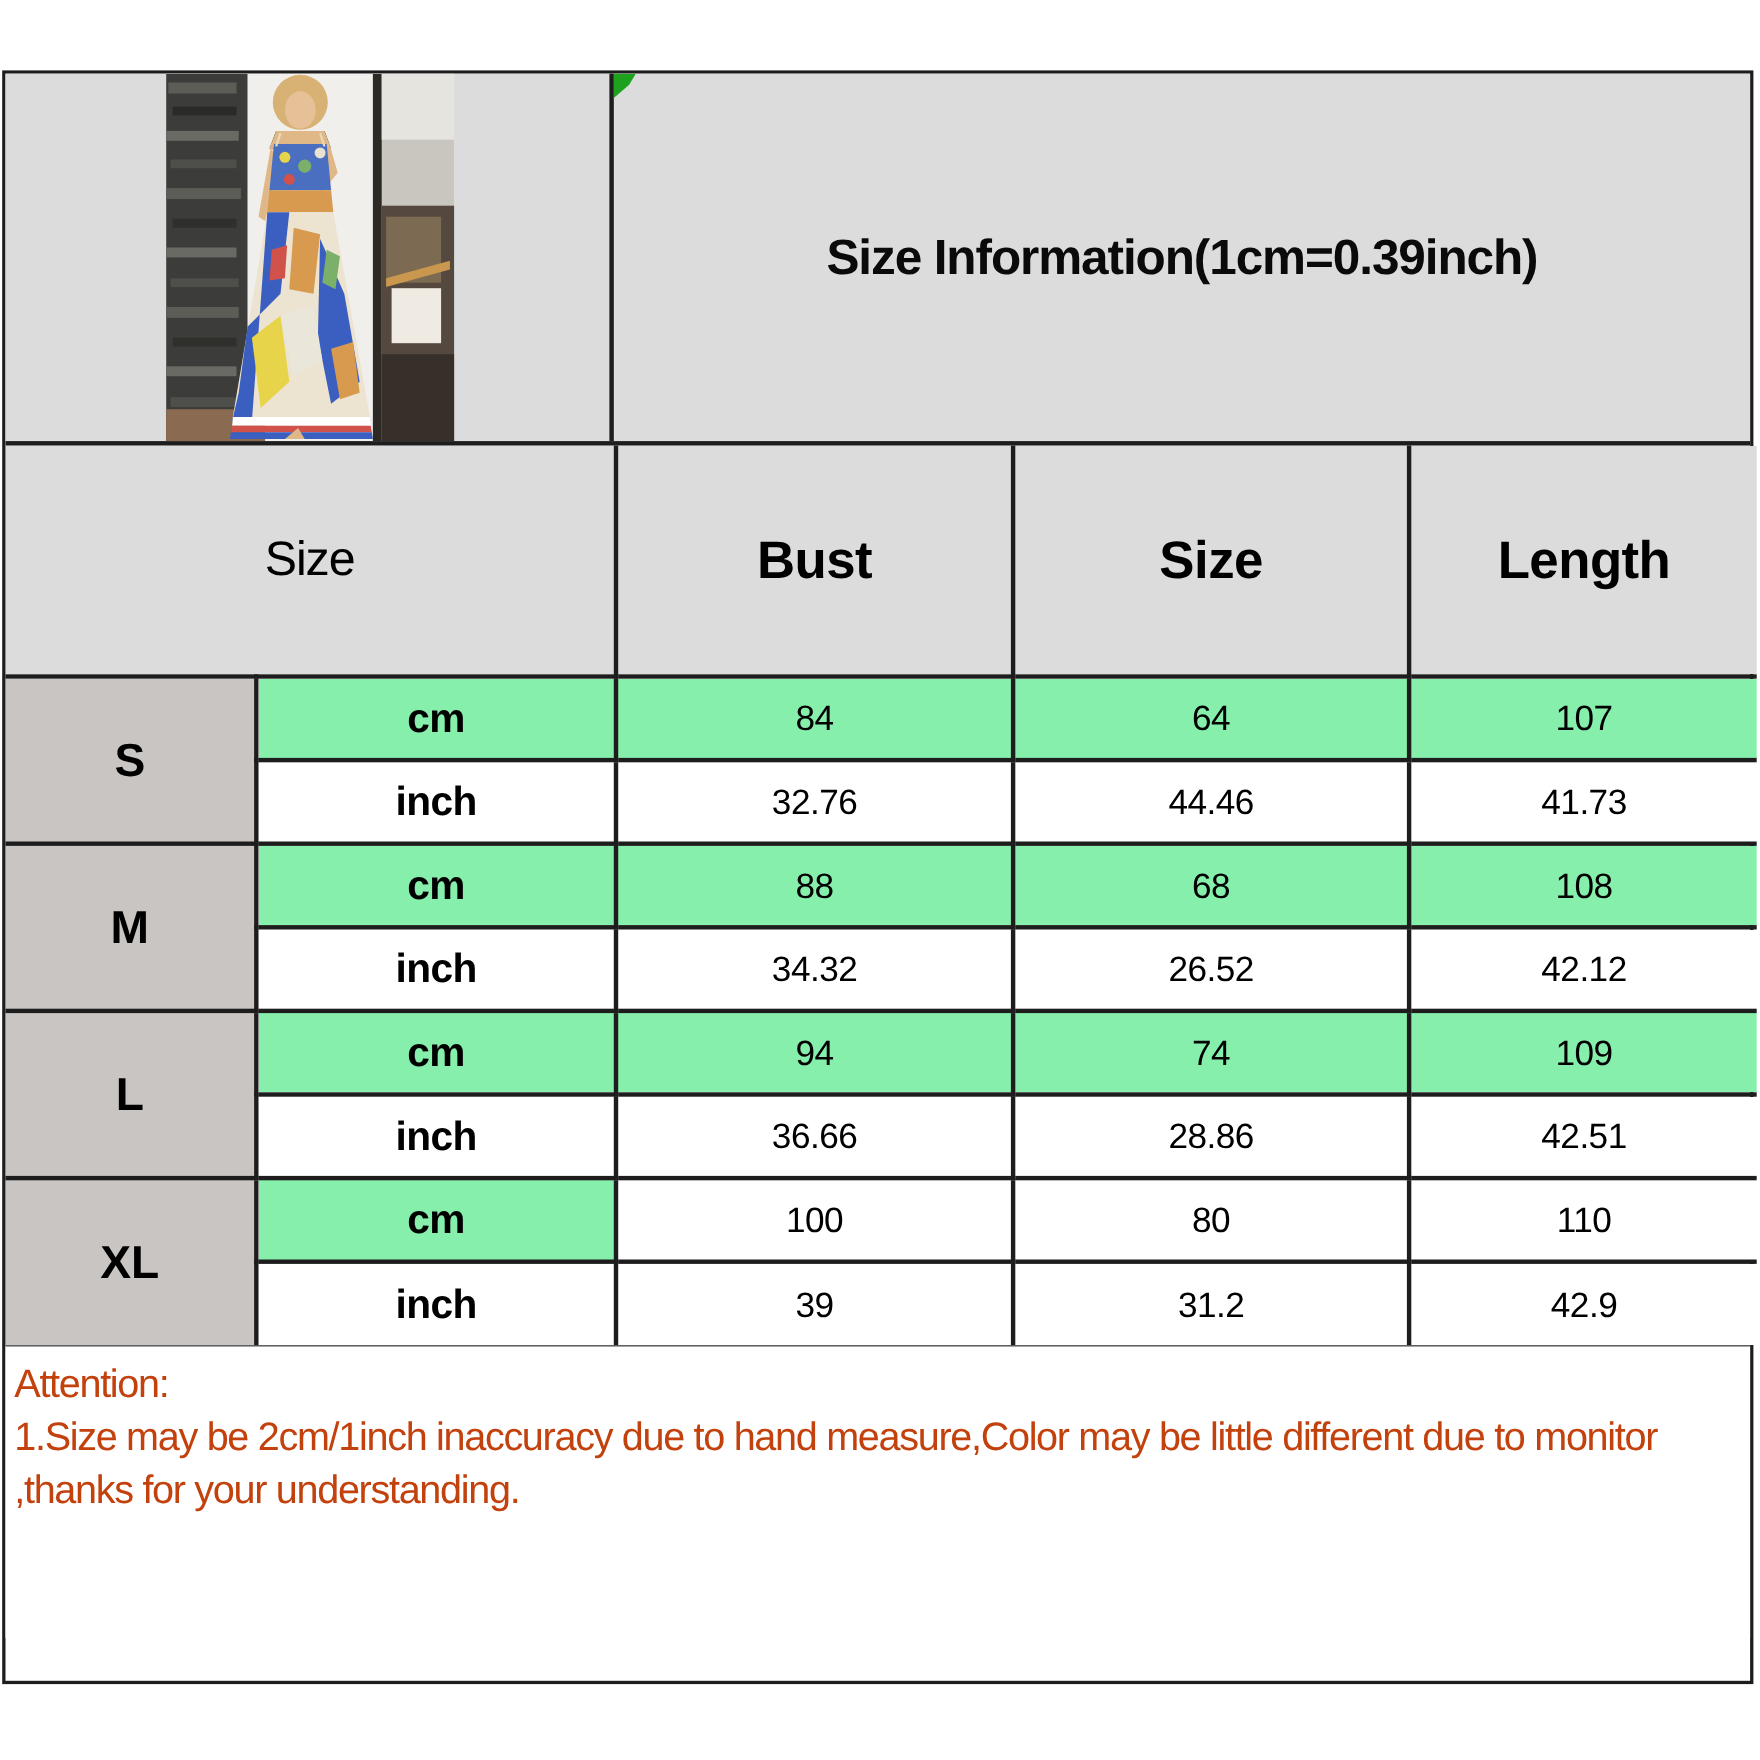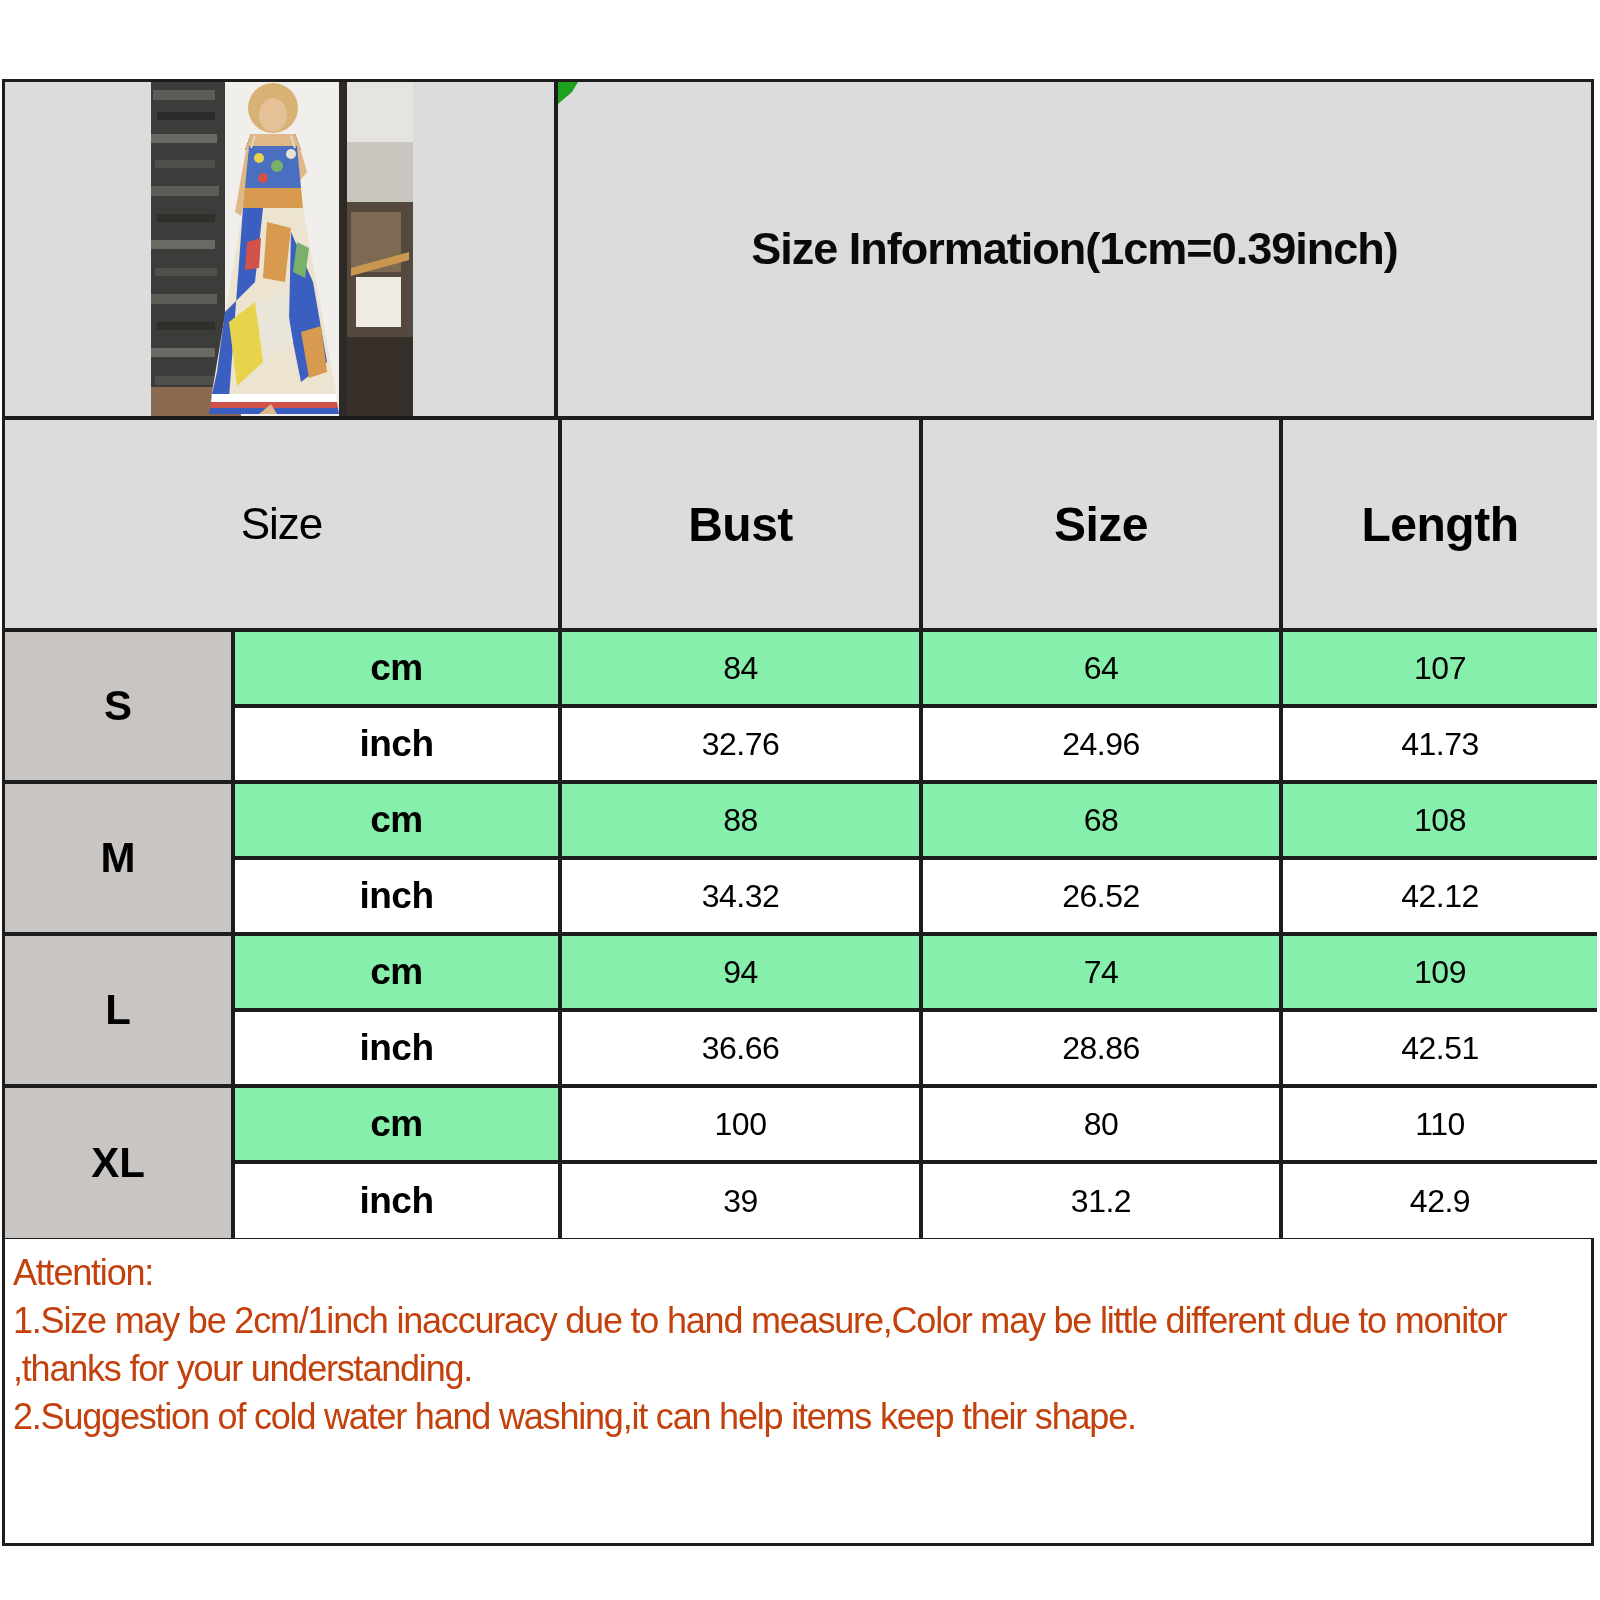--- a/index.html
+++ b/index.html
@@ -3,21 +3,21 @@
 <meta charset="utf-8">
 <style>
   * { box-sizing: border-box; margin: 0; padding: 0; }
   html,body { background:#ffffff; }
   body {
     width:1600px; height:1600px; position:relative;
     font-family:"Liberation Sans", sans-serif; color:#000;
   }
   .content {
     position:absolute; left:2px; top:64px; width:1592px; height:1467px;
-    border:3px solid #1d1d1d; background:#fff;margin-top:15px;
+    border:3px solid #1d1d1d; background:#fff;
   }
   
   .top-section {
     display:flex; height:338px; border-bottom:4px solid #1d1d1d; background:#dcdcdc;
   }
   .photo-panel {
     width:553px; border-right:4px solid #1d1d1d; position:relative;
   }
   .photo-panel svg.photo {
     position:absolute; left:146px; top:0; width:262px; height:334px; display:block;
@@ -160,21 +160,21 @@
     <tr class="cm-row">
       <th class="size-label" rowspan="2">S</th>
       <td class="unit">cm</td>
       <td class="val">84</td>
       <td class="val">64</td>
       <td class="val">107</td>
     </tr>
     <tr class="inch-row">
       <td class="unit">inch</td>
       <td class="val">32.76</td>
-      <td class="val">24.96</td>
+      <td class="val">44.46</td>
       <td class="val">41.73</td>
     </tr>
 
     <tr class="cm-row">
       <th class="size-label" rowspan="2">M</th>
       <td class="unit">cm</td>
       <td class="val">88</td>
       <td class="val">68</td>
       <td class="val">108</td>
     </tr>
@@ -211,16 +211,15 @@
       <td class="val">39</td>
       <td class="val">31.2</td>
       <td class="val">42.9</td>
     </tr>
   </tbody>
     </table>
 
   <div class="attention">
     <p>Attention:</p>
     <p>1.Size may be 2cm/1inch inaccuracy due to hand measure,Color may be little different due to monitor ,thanks for your understanding.</p>
-    <p>2.Suggestion of cold water hand washing,it can help items keep their shape.</p>
   </div>
 
 </div>
 
 </body></html>

